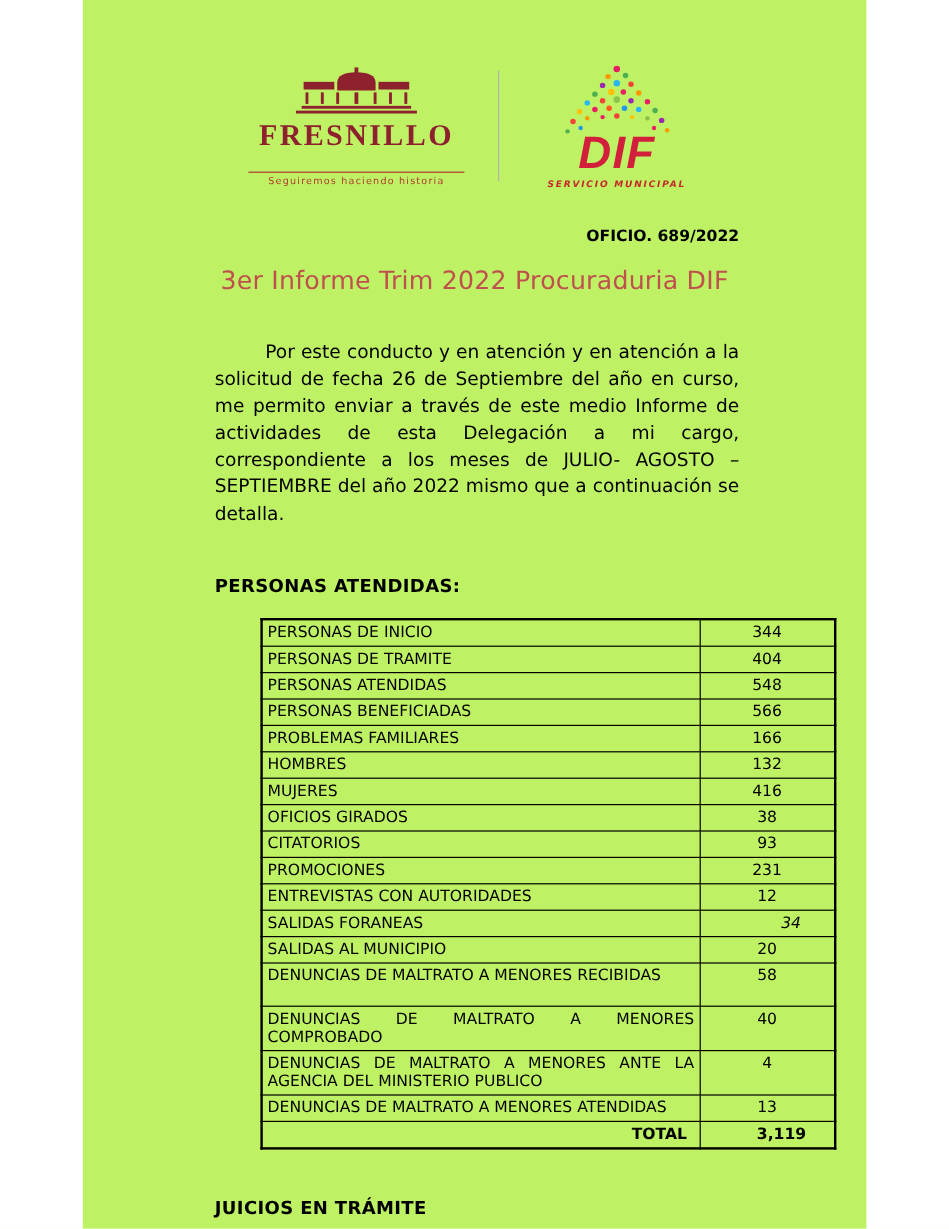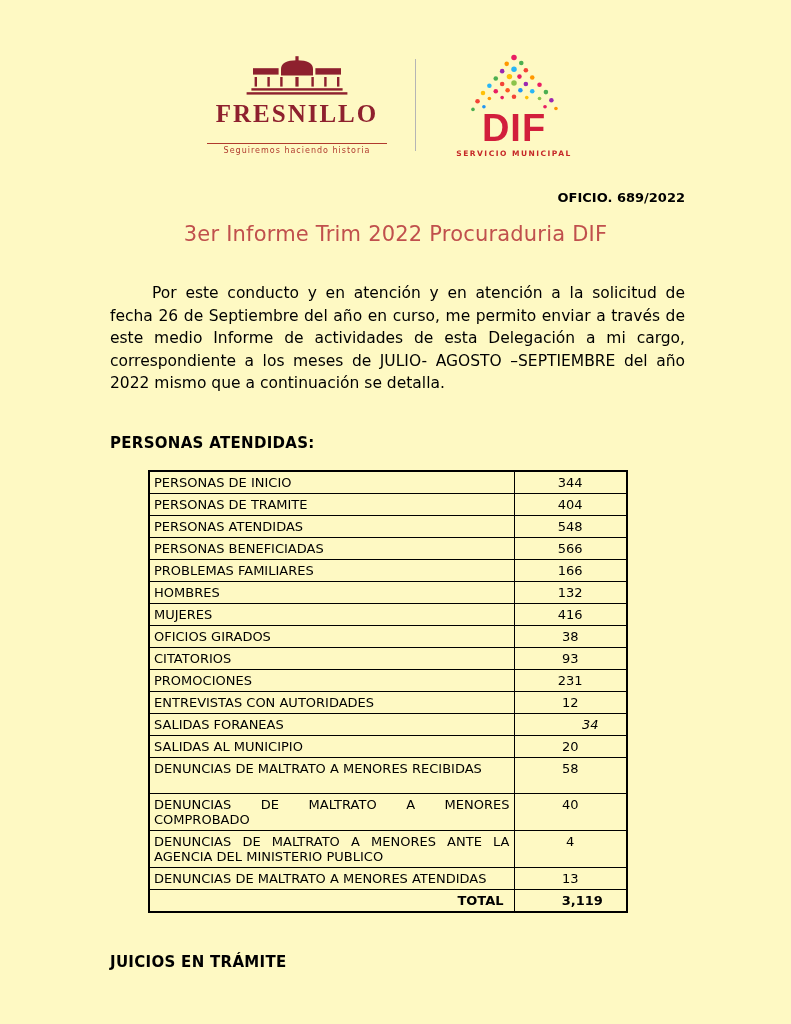--- a/index.html
+++ b/index.html
@@ -1,35 +1,35 @@
 <!DOCTYPE html>
 <html style="--accent-title: #C0504D; --fresnillo-red: #8E212E; --dif-red: #D21F3C;"><head>
 <meta charset="utf-8">
 <style>
   * { margin: 0; padding: 0; box-sizing: border-box; }
   html, body { background: #ffffff; }
   .page {
-    width: 791px; height: 1024px; background: #fef9c3; margin: 0 auto;
+    width: 653px; height: 1024px; background: #bef264; margin: 0 auto;
     font-family: "DejaVu Sans", sans-serif; color: #000;
     position: relative; overflow: hidden;
   }
   
   .header { display: flex; justify-content: center; align-items: center; gap: 28px; padding-top: 52px; }
   .fresnillo-logo { width: 180px; text-align: center; color: var(--fresnillo-red, #8E212E); }
   .fresnillo-building { display: block; margin: 0 auto 2px auto; }
   .fresnillo-name {
     font-family: "Liberation Serif", serif; font-weight: bold;
     font-size: 25px; letter-spacing: 2px; color: var(--fresnillo-red, #8E212E); line-height: 1.05;
   }
   .fresnillo-tagline {
     font-size: 8px; letter-spacing: 1px; color: #B03A2E;
     border-top: 1px solid #B03A2E; margin-top: 16px; padding-top: 2px;
   }
   .logo-divider { width: 1px; height: 92px; background: #b5b5b5; }
-  .dif-logo { width: 140px; text-align: center; }
+  .dif-logo { width: 140px; text-align: center; font-style: italic; }
   .dif-confetti { display: block; margin: 0 auto -4px auto; }
   .dif-name {
     font-family: "Liberation Sans", sans-serif; font-weight: 800; font-size: 38px;
     line-height: 0.95; color: var(--dif-red, #D21F3C); letter-spacing: 1px;
   }
   .dif-tagline { font-size: 7.5px; font-weight: bold; letter-spacing: 1.5px; color: #C62828; margin-top: 3px; }
   
   .oficio-line { margin-top: 32px; padding-right: 106px; text-align: right; font-size: 13px; font-weight: bold; }
   .report-title {
     margin-top: 17px; text-align: center; font-size: 21px; font-weight: normal;

